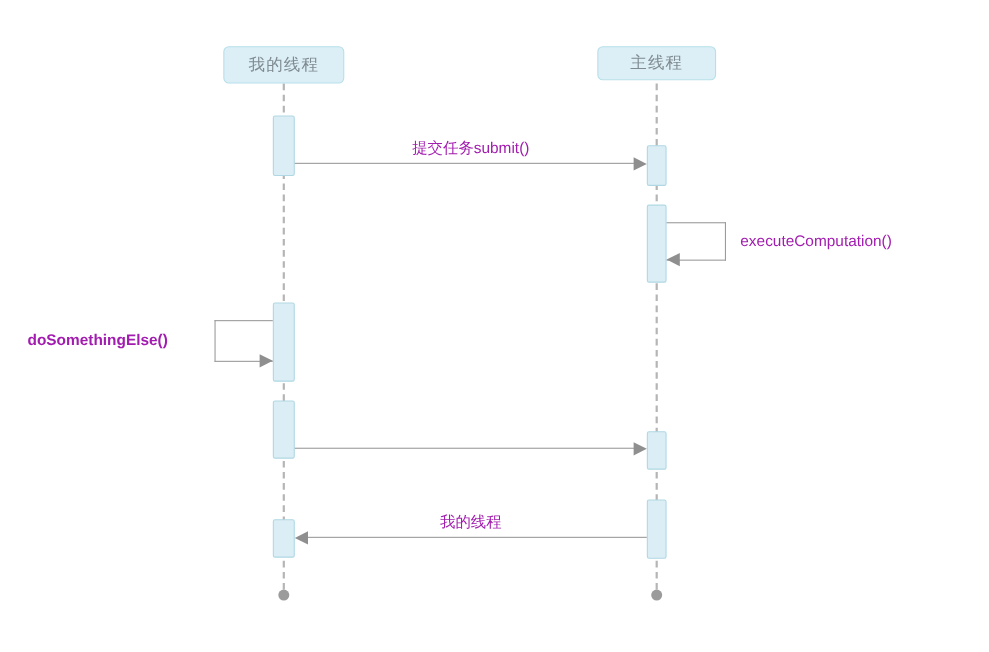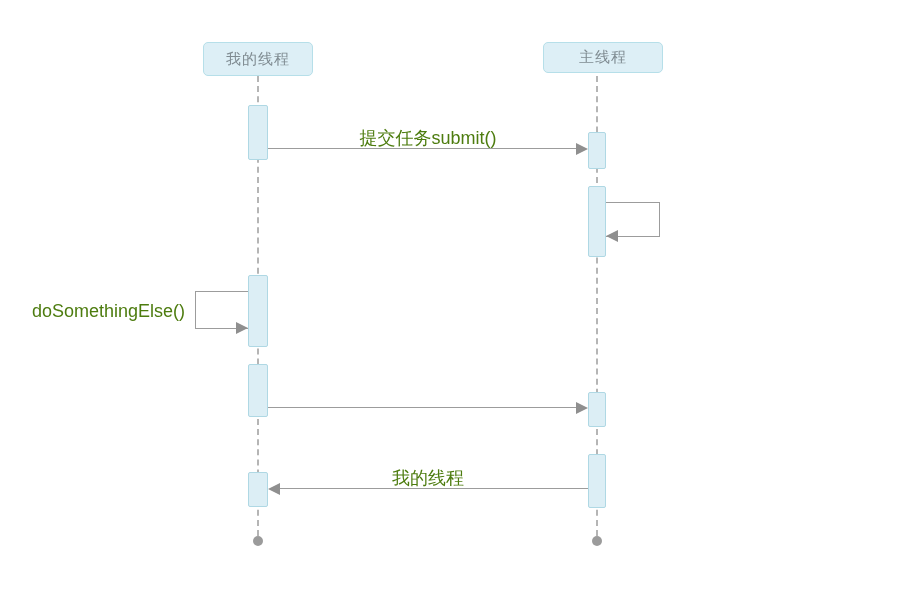--- a/index.html
+++ b/index.html
@@ -65,64 +65,65 @@
     border-right: 1.5px solid #9c9c9c;
     border-bottom: 1.5px solid #9c9c9c;
   }
   .loop.left-side {
     border-top: 1.5px solid #9c9c9c;
     border-left: 1.5px solid #9c9c9c;
     border-bottom: 1.5px solid #9c9c9c;
   }
   .msg-label {
     position: absolute;
-    font-size: 18px;
-    color: #4d7c0f;
+    font-size: 14px;
+    color: #a21caf;
     white-space: nowrap;
   }
   .msg-label.center { text-align: center; }
-  .msg-label.rightalign { text-align: right; }
+  .msg-label.rightalign { text-align: left; font-weight: bold; }
   .end-dot {
     position: absolute;
     width: 10px;
     height: 10px;
     border-radius: 50%;
     background: #9b9b9b;
   }
 </style>
 </head>
 <body>
 
 <div class="canvas">
 
   <div class="lifeline" style="left:257px; top:76px; height:460px;"></div>
   <div class="lifeline" style="left:596px; top:76px; height:460px;"></div>
 
   <div class="participant" style="left:203px; top:42px; width:110px; height:34px;">
     <span>我的线程</span>
   </div>
-  <div class="participant" style="left:543px; top:42px; width:120px; height:31px;">
+  <div class="participant" style="left:543px; top:42px; width:108px; height:31px;">
     <span>主线程</span>
   </div>
 
   <div class="act" style="left:248px; top:105px; width:20px; height:55px;"></div>
   <div class="act" style="left:588px; top:132px; width:18px; height:37px;"></div>
   <div class="act" style="left:588px; top:186px; width:18px; height:71px;"></div>
   <div class="act" style="left:248px; top:275px; width:20px; height:72px;"></div>
   <div class="act" style="left:248px; top:364px; width:20px; height:53px;"></div>
   <div class="act" style="left:588px; top:392px; width:18px; height:35px;"></div>
   <div class="act" style="left:588px; top:454px; width:18px; height:54px;"></div>
   <div class="act" style="left:248px; top:472px; width:20px; height:35px;"></div>
 
   <div class="msg-label center" style="left:278px; top:126px; width:300px;">提交任务submit()</div>
   <div class="msg-line" style="left:268px; top:148px; width:309px;"></div>
   <div class="arrow right" style="left:576px; top:143px;"></div>
 
   <div class="loop right-side" style="left:606px; top:202px; width:54px; height:35px;"></div>
   <div class="arrow left" style="left:606px; top:230px;"></div>
+  <div class="msg-label" style="left:673px; top:211px;">executeComputation()</div>
 
   <div class="loop left-side" style="left:195px; top:291px; width:53px; height:38px;"></div>
   <div class="arrow right" style="left:236px; top:322px;"></div>
   <div class="msg-label rightalign" style="left:25px; top:301px; width:160px;">doSomethingElse()</div>
 
   <div class="msg-line" style="left:268px; top:407px; width:309px;"></div>
   <div class="arrow right" style="left:576px; top:402px;"></div>
 
   <div class="msg-label center" style="left:278px; top:466px; width:300px;">我的线程</div>
   <div class="msg-line" style="left:280px; top:488px; width:308px;"></div>

